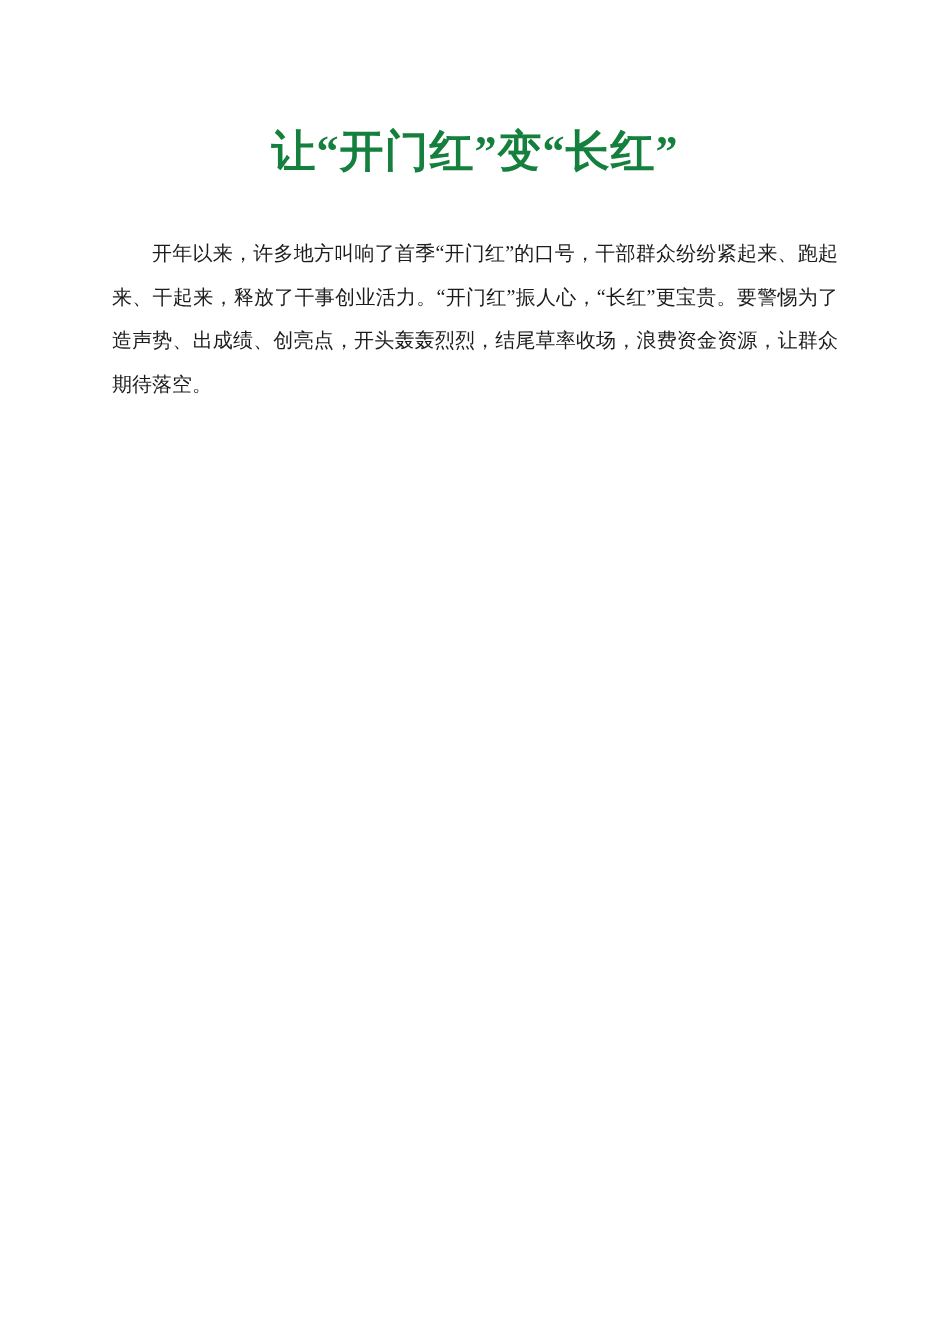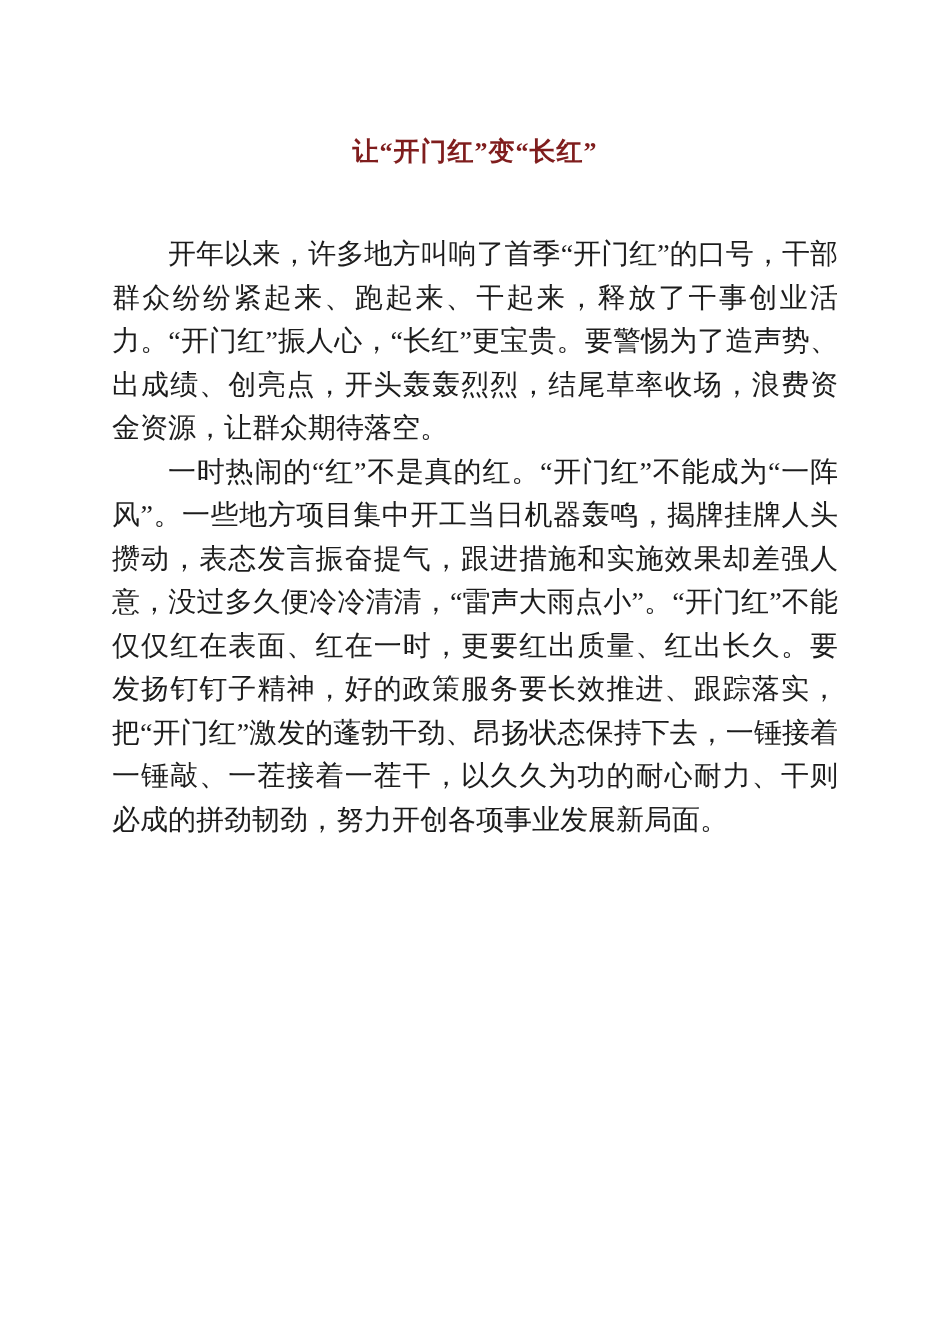--- a/index.html
+++ b/index.html
@@ -13,46 +13,45 @@
     font-family: "Liberation Serif", "DejaVu Serif", serif;
   }
   .content {
     position: absolute;
     left: 112px;
     top: 0;
     width: 726px;
   }
   .doc-title {
     margin-top: 126px;
-    font-size: 26px;
+    font-size: 44px;
     line-height: 52px;
     font-weight: bold;
     text-align: center;
-    color: #7f1d1d;
+    color: #15803d;
     letter-spacing: 1px;
     white-space: nowrap;
   }
   .body-text {
     margin-top: 54px;
     color: #1c1c1c;
   }
   .body-text p {
-    font-size: 28px;
+    font-size: 20px;
     line-height: 43.5px;
     text-align: justify;
     text-justify: inter-ideograph;
     text-indent: 2em;
     word-break: break-all;
     margin: 0;
   }
 </style>
 </head>
 <body>
 
 <div class="page">
   <div class="content">
     <h1 class="doc-title">让“开门红”变“长红”</h1>
     <div class="body-text">
       <p>开年以来，许多地方叫响了首季“开门红”的口号，干部群众纷纷紧起来、跑起来、干起来，释放了干事创业活力。“开门红”振人心，“长红”更宝贵。要警惕为了造声势、出成绩、创亮点，开头轰轰烈烈，结尾草率收场，浪费资金资源，让群众期待落空。</p>
-      <p>一时热闹的“红”不是真的红。“开门红”不能成为“一阵风”。一些地方项目集中开工当日机器轰鸣，揭牌挂牌人头攒动，表态发言振奋提气，跟进措施和实施效果却差强人意，没过多久便冷冷清清，“雷声大雨点小”。“开门红”不能仅仅红在表面、红在一时，更要红出质量、红出长久。要发扬钉钉子精神，好的政策服务要长效推进、跟踪落实，把“开门红”激发的蓬勃干劲、昂扬状态保持下去，一锤接着一锤敲、一茬接着一茬干，以久久为功的耐心耐力、干则必成的拼劲韧劲，努力开创各项事业发展新局面。</p>
     </div>
   </div>
 </div>
 
 </body></html>

